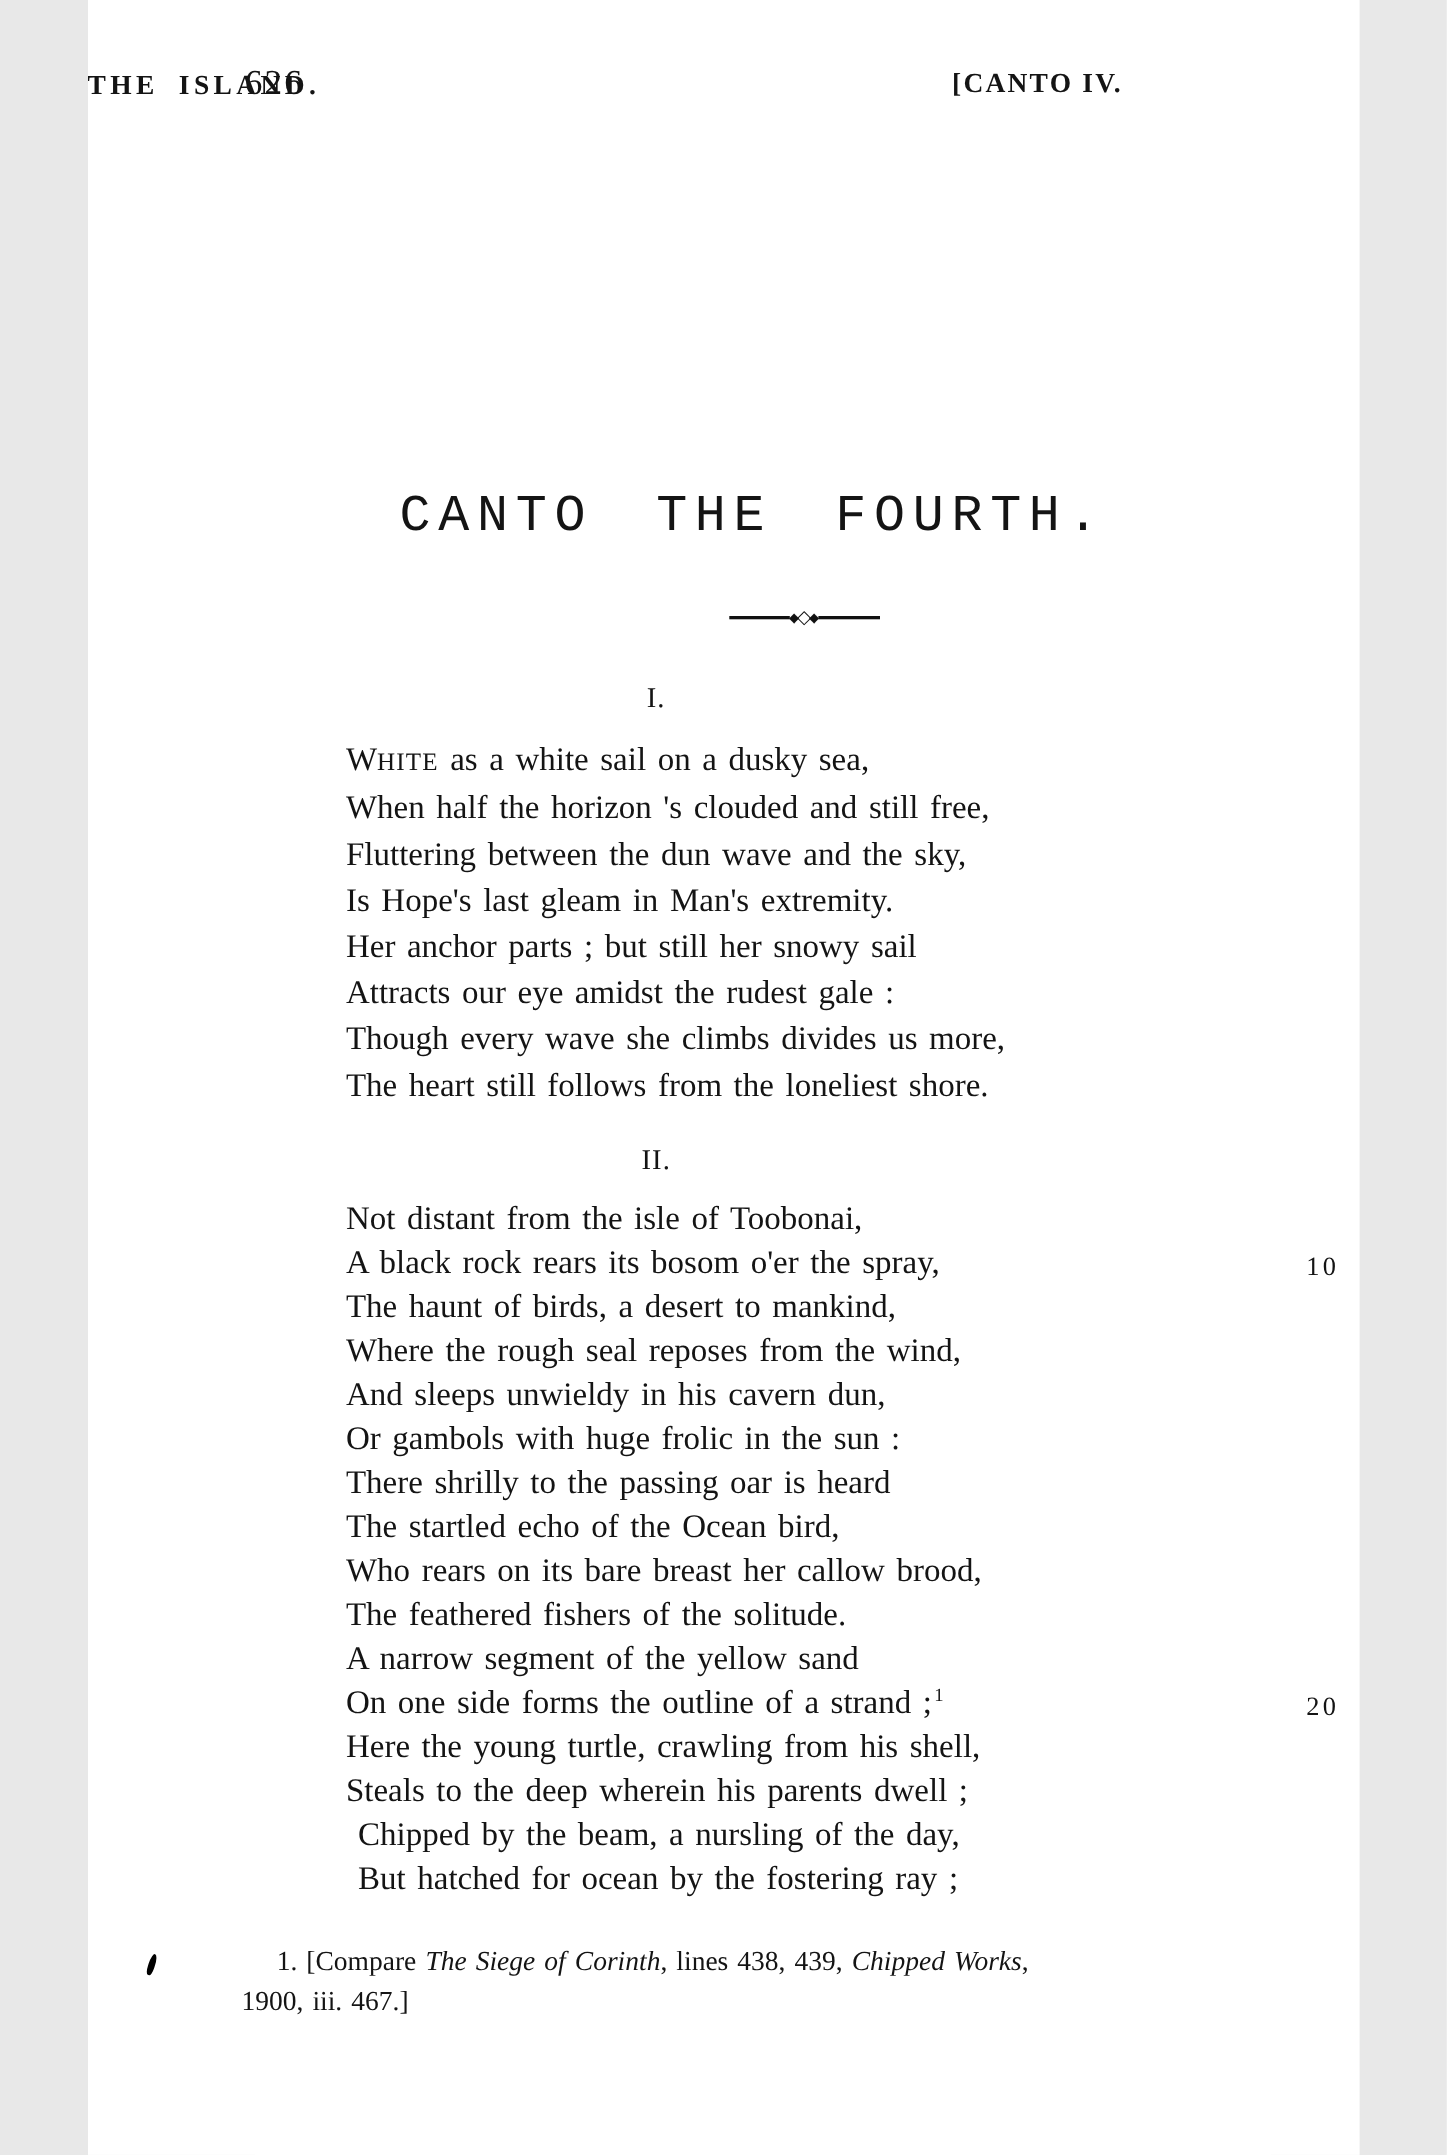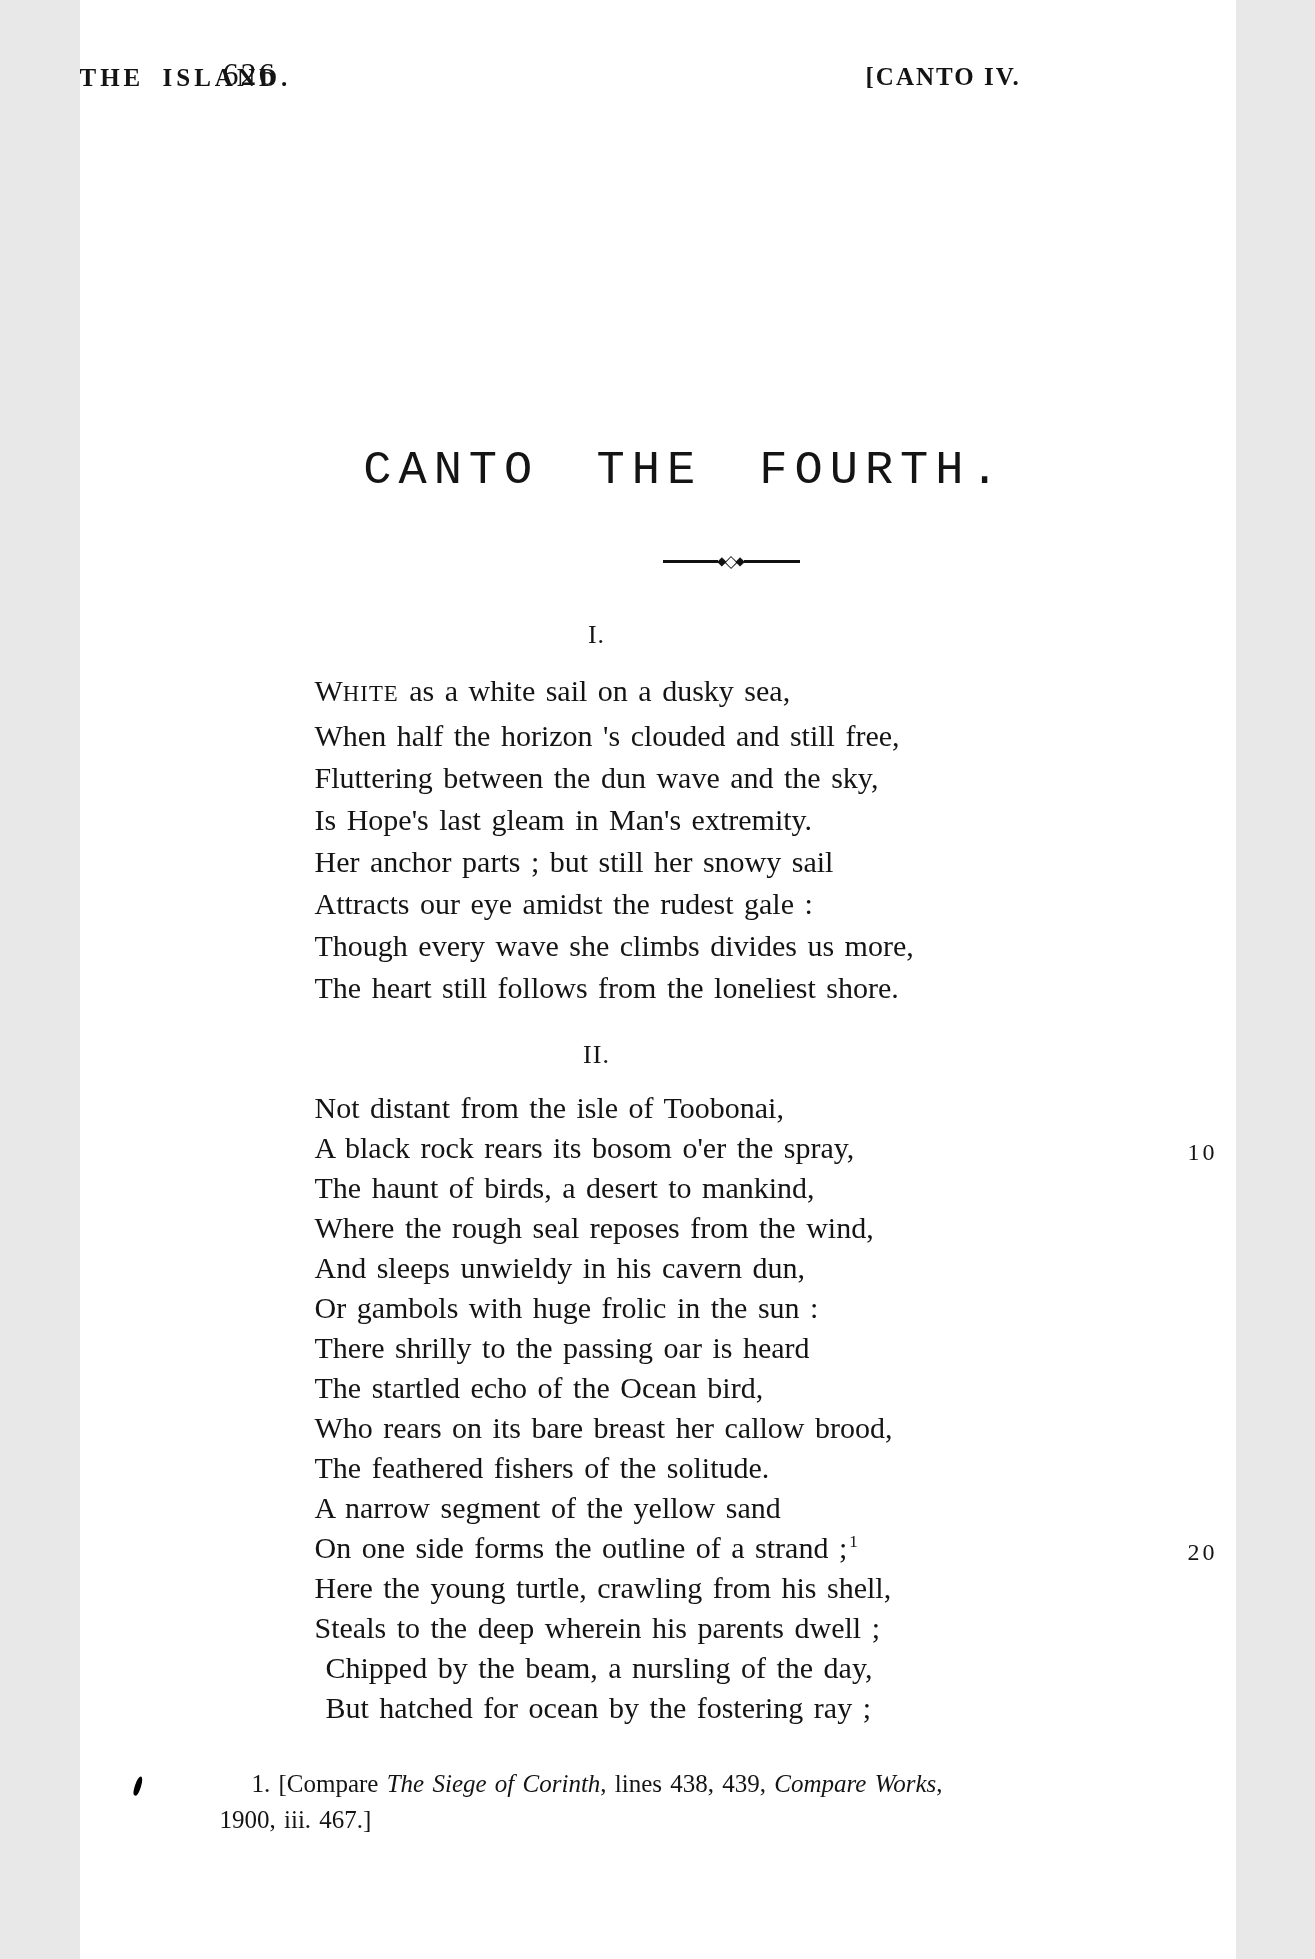--- a/index.html
+++ b/index.html
@@ -96,21 +96,21 @@
     <div class="vline"><span>The feathered fishers of the solitude.</span></div>
     <div class="vline"><span>A narrow segment of the yellow sand</span></div>
     <div class="vline"><span>On one side forms the outline of a strand ;</span><sup class="fn-ref">1</sup><span class="lno">20</span></div>
     <div class="vline"><span>Here the young turtle, crawling from his shell,</span></div>
     <div class="vline"><span>Steals to the deep wherein his parents dwell ;</span></div>
     <div class="vline indent"><span>Chipped by the beam, a nursling of the day,</span></div>
     <div class="vline indent"><span>But hatched for ocean by the fostering ray ;</span></div>
   </div>
 
   <div class="footnote">
-    <div class="fline1"><span>1.</span><span> [Compare </span><span class="it">The Siege of Corinth</span><span>, lines 438, 439, </span><span class="it">Compare Works</span><span>,</span></div>
+    <div class="fline1"><span>1.</span><span> [Compare </span><span class="it">The Siege of Corinth</span><span>, lines 438, 439, </span><span class="it">Chipped Works</span><span>,</span></div>
     <div class="fline2">1900, iii. 467.]</div>
   </div>
 
   <div class="stray-mark"></div>
 
   <div class="art" style="left:1302px;top:6px;width:5px;height:6px;opacity:.8;"></div>
   <div class="art" style="left:1299px;top:24px;width:4px;height:48px;"></div>
   <div class="art dash-streak" style="left:1300px;top:74px;width:3px;height:105px;opacity:.7;"></div>
   <div class="art" style="left:1288px;top:208px;width:2px;height:3px;opacity:.5;"></div>
   <div class="art" style="left:1293px;top:300px;width:2px;height:3px;opacity:.5;"></div>

